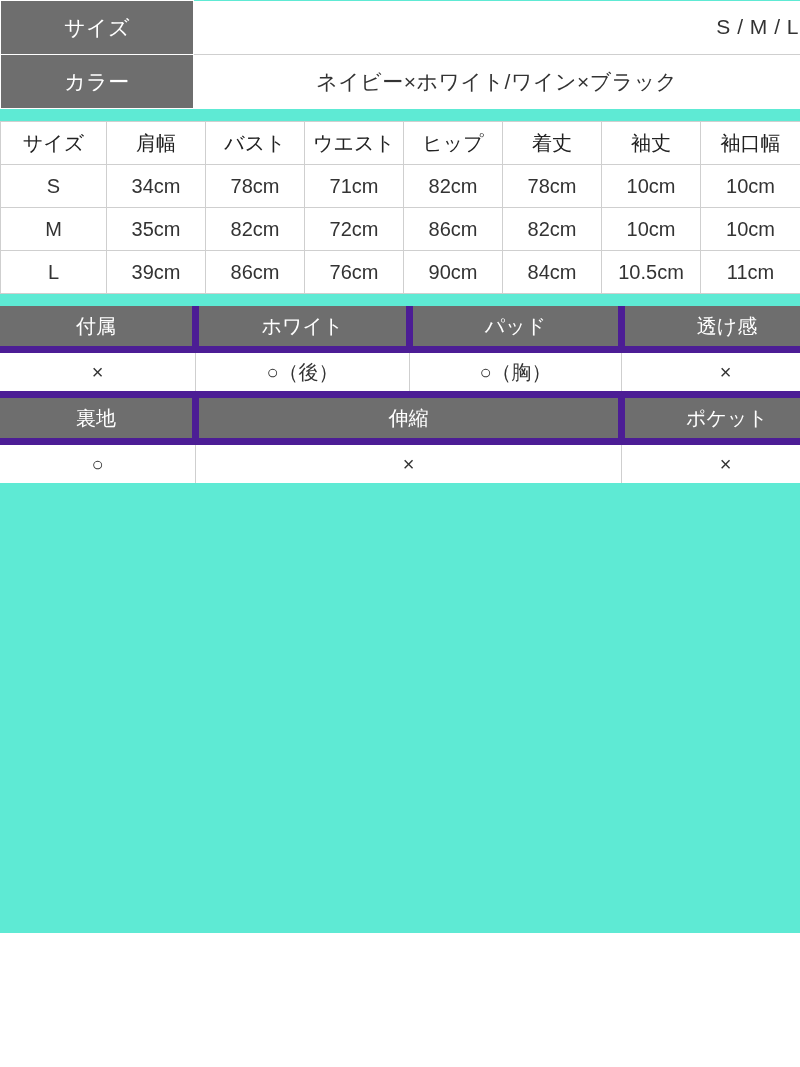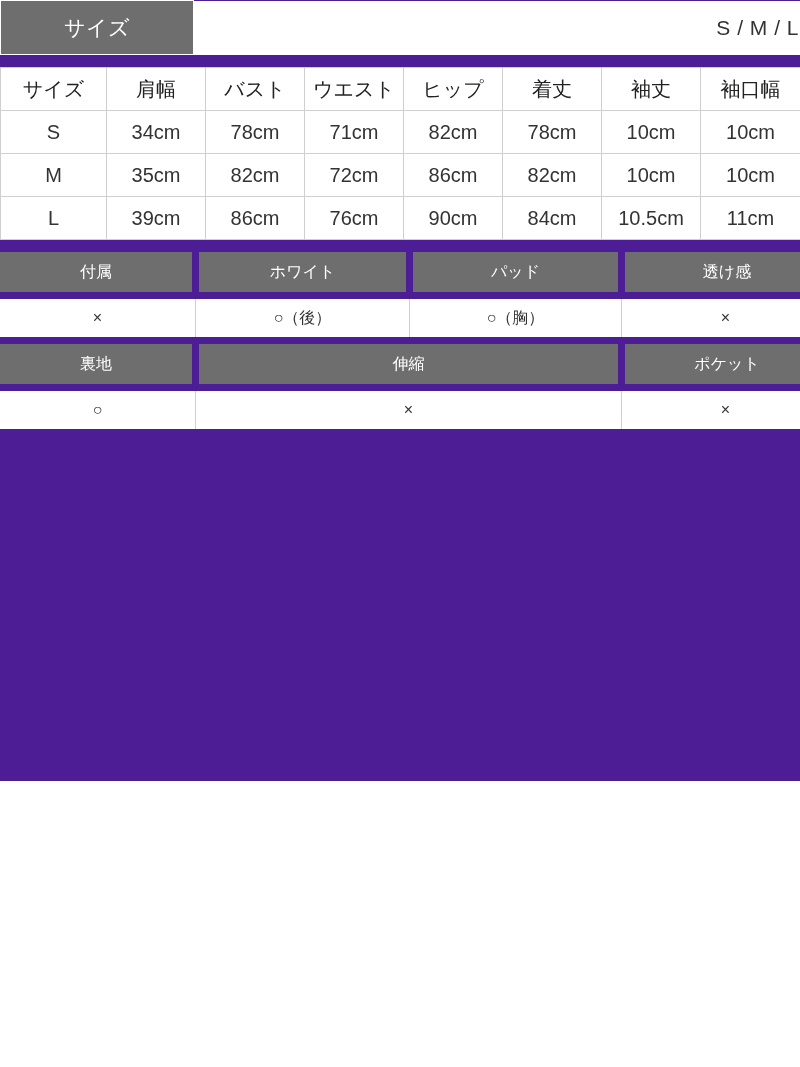--- a/index.html
+++ b/index.html
@@ -9,23 +9,23 @@
   }
   body {
     width: 800px;
     height: 1067px;
     font-family: "Liberation Sans", "DejaVu Sans", sans-serif;
     color: #222222;
     overflow: hidden;
   }
   .page {
     width: 800px;
-    height: 781px;
+    height: 933px;
     position: relative;
-    background: #4c1d95;
+    background: #5eead4;
   }
 
   table {
     border-collapse: collapse;
     table-layout: fixed;
     width: 800px;
   }
 
   
   .spec-table td {
@@ -78,21 +78,21 @@
   .meas-table th:last-child, .meas-table td:last-child {
     border-right: none;
   }
   .meas-table thead tr th { border-top: none; }
   .meas-table tbody tr:last-child td { border-bottom: none; }
 
   
   .attr-table td, .attr-table th {
     border: 1px solid #cfcfcf;
     height: 36px;
-    font-size: 16px;
+    font-size: 20px;
     font-weight: normal;
     text-align: center;
     vertical-align: middle;
     color: #333333;
     background: #ffffff;
   }
   .attr-table th.hd {
     background: #6e6e6e;
     color: #ffffff;
     border: 7px solid #4c1d95;
@@ -111,20 +111,24 @@
 </head>
 <body>
 
 <div class="page">
 
   <table class="spec-table">
     <tbody>
       <tr>
         <td class="head">サイズ</td>
         <td class="val">S / M / L</td>
+      </tr>
+      <tr>
+        <td class="head">カラー</td>
+        <td class="val">ネイビー×ホワイト/ワイン×ブラック</td>
       </tr>
     </tbody>
   </table>
 
   <div class="gap-lg"></div>
 
   <table class="meas-table">
     <colgroup>
       <col style="width:106px">
       <col style="width:99px">

